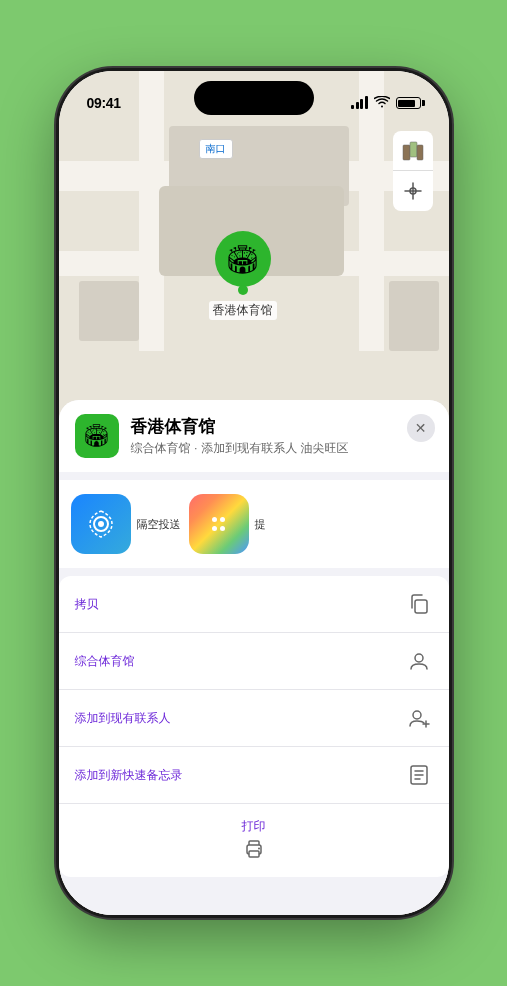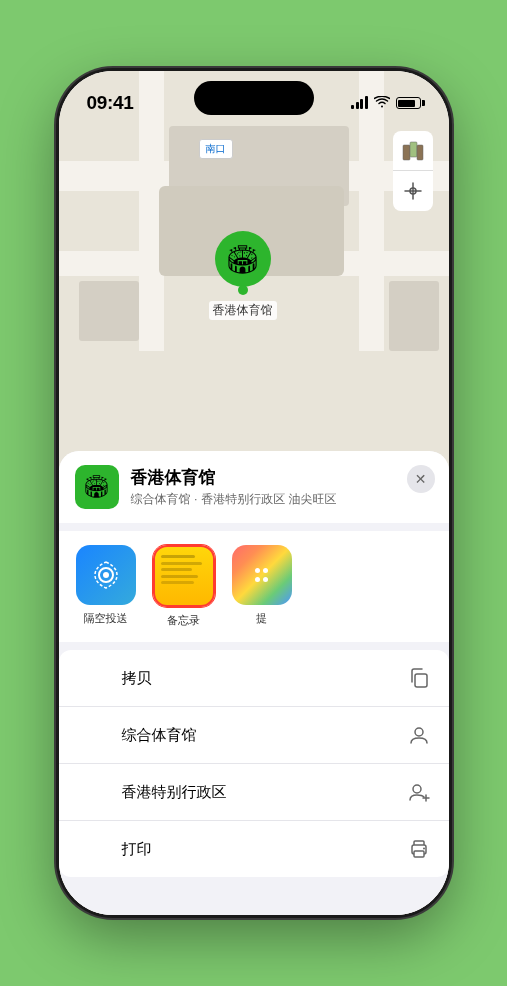--- a/index.html
+++ b/index.html
@@ -30,21 +30,21 @@
       left: 0;
       right: 0;
       height: 50px;
       display: flex;
       align-items: center;
       justify-content: space-between;
       padding: 14px 28px 0;
       z-index: 10;
     }
     .status-time {
-      font-size: 19px;
+      font-size: 14px;
       font-weight: 600;
       color: #000;
       letter-spacing: -0.3px;
     }
     .status-icons {
       display: flex;
       align-items: center;
       gap: 6px;
     }
     .signal-bars {
@@ -284,21 +284,21 @@
     .share-row {
       background: #fff;
       padding: 14px 12px;
       margin-bottom: 8px;
       display: flex;
       gap: 8px;
       overflow: hidden;
     }
     .share-item {
       display: flex;
-      flex-direction: column;
+      flex-direction: row;
       align-items: center;
       gap: 6px;
       min-width: 70px;
     }
     .share-item-icon {
       width: 60px;
       height: 60px;
       border-radius: 14px;
       display: flex;
       align-items: center;
@@ -331,23 +331,22 @@
       align-items: center;
       justify-content: space-between;
       padding: 14px 16px;
       cursor: pointer;
       border-bottom: 0.5px solid #e5e5ea;
     }
     .action-item:last-child {
       border-bottom: none;
     }
     .action-label {
-      font-size: 15px;
-      color: #000000;
-      margin-left: 47px;
+      font-size: 12px;
+      color: #6d28d9;
     }
     .action-icon {
       width: 28px;
       height: 28px;
       display: flex;
       align-items: center;
       justify-content: center;
       color: #666;
       font-size: 20px;
     }
@@ -423,57 +422,40 @@
       <div class="pin-label">香港体育馆</div>
     </div>
   </div>
 
   <div class="bottom-sheet">
 
     <div class="venue-header">
       <div class="venue-icon">🏟</div>
       <div class="venue-info">
         <div class="venue-name">香港体育馆</div>
-        <div class="venue-subtitle">综合体育馆 · 香港特别行政区 油尖旺区</div>
+        <div class="venue-subtitle">综合体育馆 · 添加到现有联系人 油尖旺区</div>
       </div>
       <div class="close-btn">✕</div>
     </div>
 
     <div class="share-row">
 
       <div class="share-item">
         <div class="share-item-icon airdrop">
           <svg width="32" height="32" viewBox="0 0 32 32">
             <circle cx="16" cy="16" r="7" fill="none" stroke="white" stroke-width="2"></circle>
             <circle cx="16" cy="16" r="3" fill="white"></circle>
             <path d="M16 3 Q27 8 27 16 Q27 24 16 29 Q5 24 5 16 Q5 8 16 3" fill="none" stroke="white" stroke-width="1.5" stroke-dasharray="3 2"></path>
           </svg>
         </div>
         <span class="share-item-label">隔空投送</span>
       </div>
 
 
 
-      <div class="share-item" style="position:relative;">
-        <div style="
-          width:62px;height:62px;border-radius:14px;
-          background:linear-gradient(180deg,#ffd60a 0%,#ffb800 100%);
-          display:flex;flex-direction:column;padding:8px 6px 6px;gap:3.5px;
-          position:relative;
-          border:2.5px solid #ff3b30;
-          box-shadow: 0 0 0 1px #ff3b30;
-        ">
-          <div style="height:3px;width:75%;background:rgba(0,0,0,0.22);border-radius:2px;"></div>
-          <div style="height:3px;width:90%;background:rgba(0,0,0,0.18);border-radius:2px;"></div>
-          <div style="height:3px;width:68%;background:rgba(0,0,0,0.18);border-radius:2px;"></div>
-          <div style="height:3px;width:82%;background:rgba(0,0,0,0.18);border-radius:2px;"></div>
-          <div style="height:3px;width:72%;background:rgba(0,0,0,0.15);border-radius:2px;"></div>
-        </div>
-        <span class="share-item-label">备忘录</span>
-      </div>
 
       <div class="share-item">
         <div class="share-item-icon" style="background:linear-gradient(135deg,#ff6b6b,#ff8e53,#ffd93d,#6bcb77,#4d96ff);display:flex;flex-direction:column;align-items:center;justify-content:center;gap:4px;">
           <div style="display:flex;gap:3px;">
             <div style="width:5px;height:5px;background:white;border-radius:50%;"></div>
             <div style="width:5px;height:5px;background:white;border-radius:50%;"></div>
           </div>
           <div style="display:flex;gap:3px;">
             <div style="width:5px;height:5px;background:white;border-radius:50%;"></div>
             <div style="width:5px;height:5px;background:white;border-radius:50%;"></div>
@@ -499,33 +481,44 @@
         <span class="action-label">综合体育馆</span>
         <div class="action-icon">
           <svg width="22" height="22" viewBox="0 0 22 22" fill="none">
             <circle cx="11" cy="8" r="4" stroke="#666" stroke-width="1.5"></circle>
             <path d="M3 19 Q3 14 11 14 Q19 14 19 19" stroke="#666" stroke-width="1.5" stroke-linecap="round" fill="none"></path>
           </svg>
         </div>
       </div>
 
       <div class="action-item">
-        <span class="action-label">香港特别行政区</span>
+        <span class="action-label">添加到现有联系人</span>
         <div class="action-icon">
           <svg width="22" height="22" viewBox="0 0 22 22" fill="none">
             <circle cx="9" cy="8" r="4" stroke="#666" stroke-width="1.5"></circle>
             <path d="M2 19 Q2 14 9 14 Q14 14 16 16" stroke="#666" stroke-width="1.5" stroke-linecap="round" fill="none"></path>
             <line x1="18" y1="14" x2="18" y2="20" stroke="#666" stroke-width="1.5" stroke-linecap="round"></line>
             <line x1="15" y1="17" x2="21" y2="17" stroke="#666" stroke-width="1.5" stroke-linecap="round"></line>
           </svg>
         </div>
       </div>
 
-
-      <div class="action-item" style="border-bottom:none;">
+      <div class="action-item">
+        <span class="action-label">添加到新快速备忘录</span>
+        <div class="action-icon">
+          <svg width="22" height="22" viewBox="0 0 22 22" fill="none">
+            <rect x="3" y="2" width="16" height="18" rx="2" stroke="#666" stroke-width="1.5"></rect>
+            <line x1="7" y1="7" x2="15" y2="7" stroke="#666" stroke-width="1.5" stroke-linecap="round"></line>
+            <line x1="7" y1="11" x2="15" y2="11" stroke="#666" stroke-width="1.5" stroke-linecap="round"></line>
+            <line x1="7" y1="15" x2="12" y2="15" stroke="#666" stroke-width="1.5" stroke-linecap="round"></line>
+          </svg>
+        </div>
+      </div>
+
+      <div class="action-item" style="border-bottom:none;flex-direction:column;">
         <span class="action-label">打印</span>
         <div class="action-icon">
           <svg width="22" height="22" viewBox="0 0 22 22" fill="none">
             <rect x="4" y="7" width="14" height="9" rx="2" stroke="#666" stroke-width="1.5"></rect>
             <path d="M6 7 L6 4 Q6 3 7 3 L15 3 Q16 3 16 4 L16 7" stroke="#666" stroke-width="1.5" fill="none"></path>
             <rect x="6" y="13" width="10" height="6" rx="1" fill="#fff" stroke="#666" stroke-width="1.5"></rect>
             <circle cx="16" cy="10.5" r="1" fill="#666"></circle>
           </svg>
         </div>
       </div>

